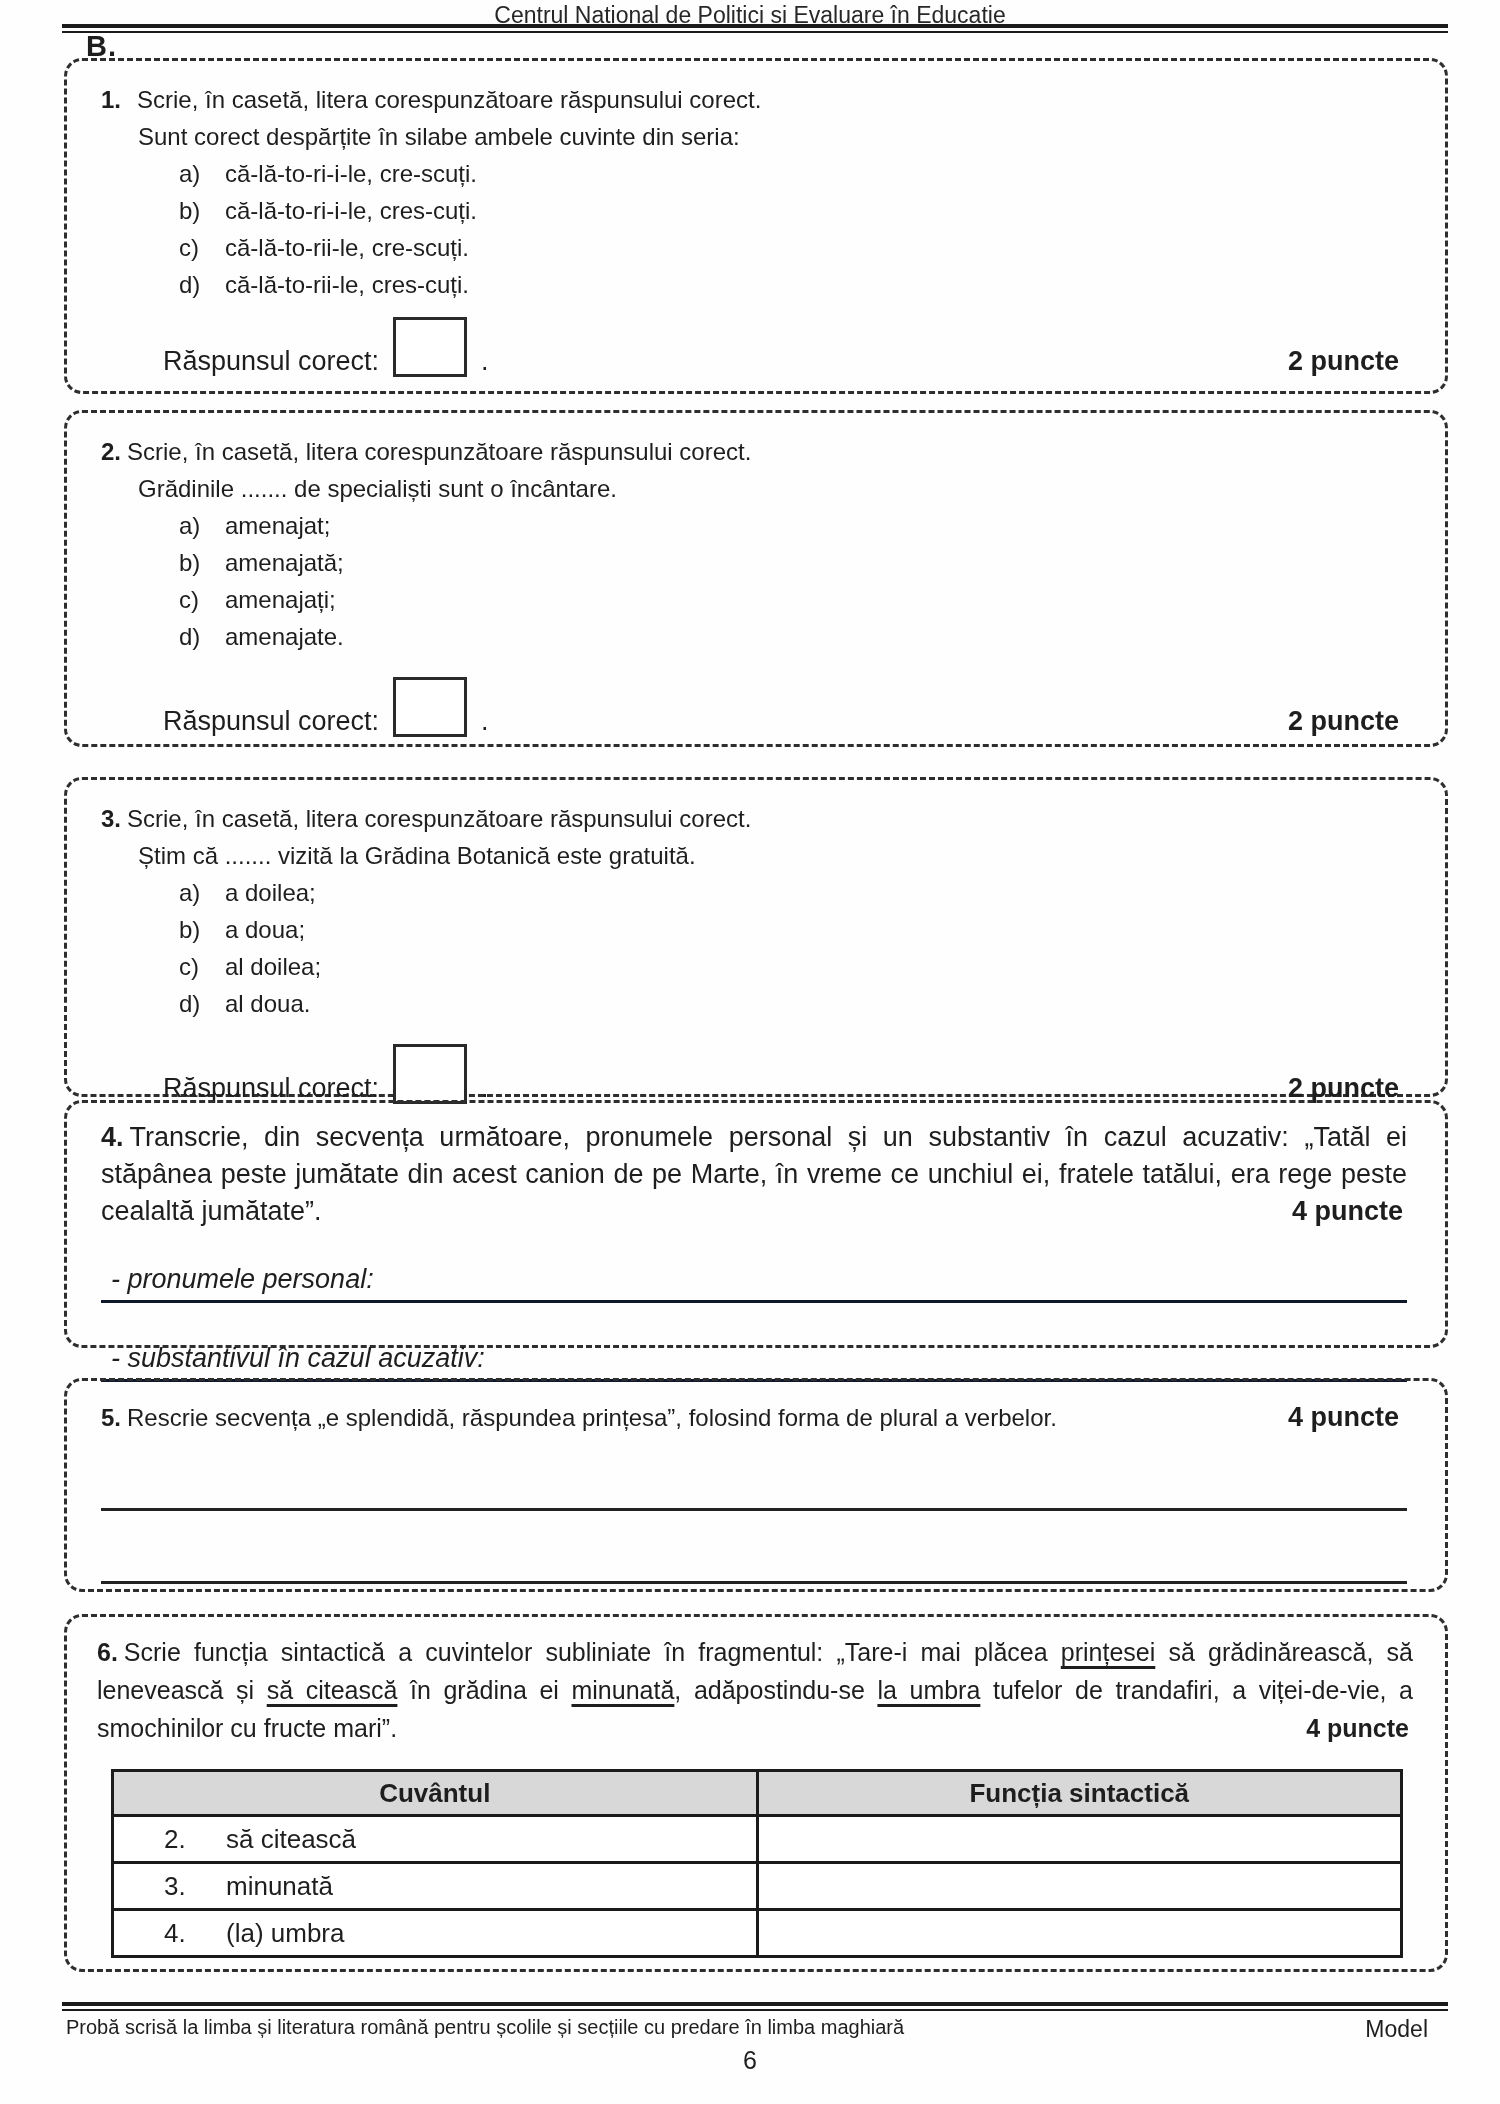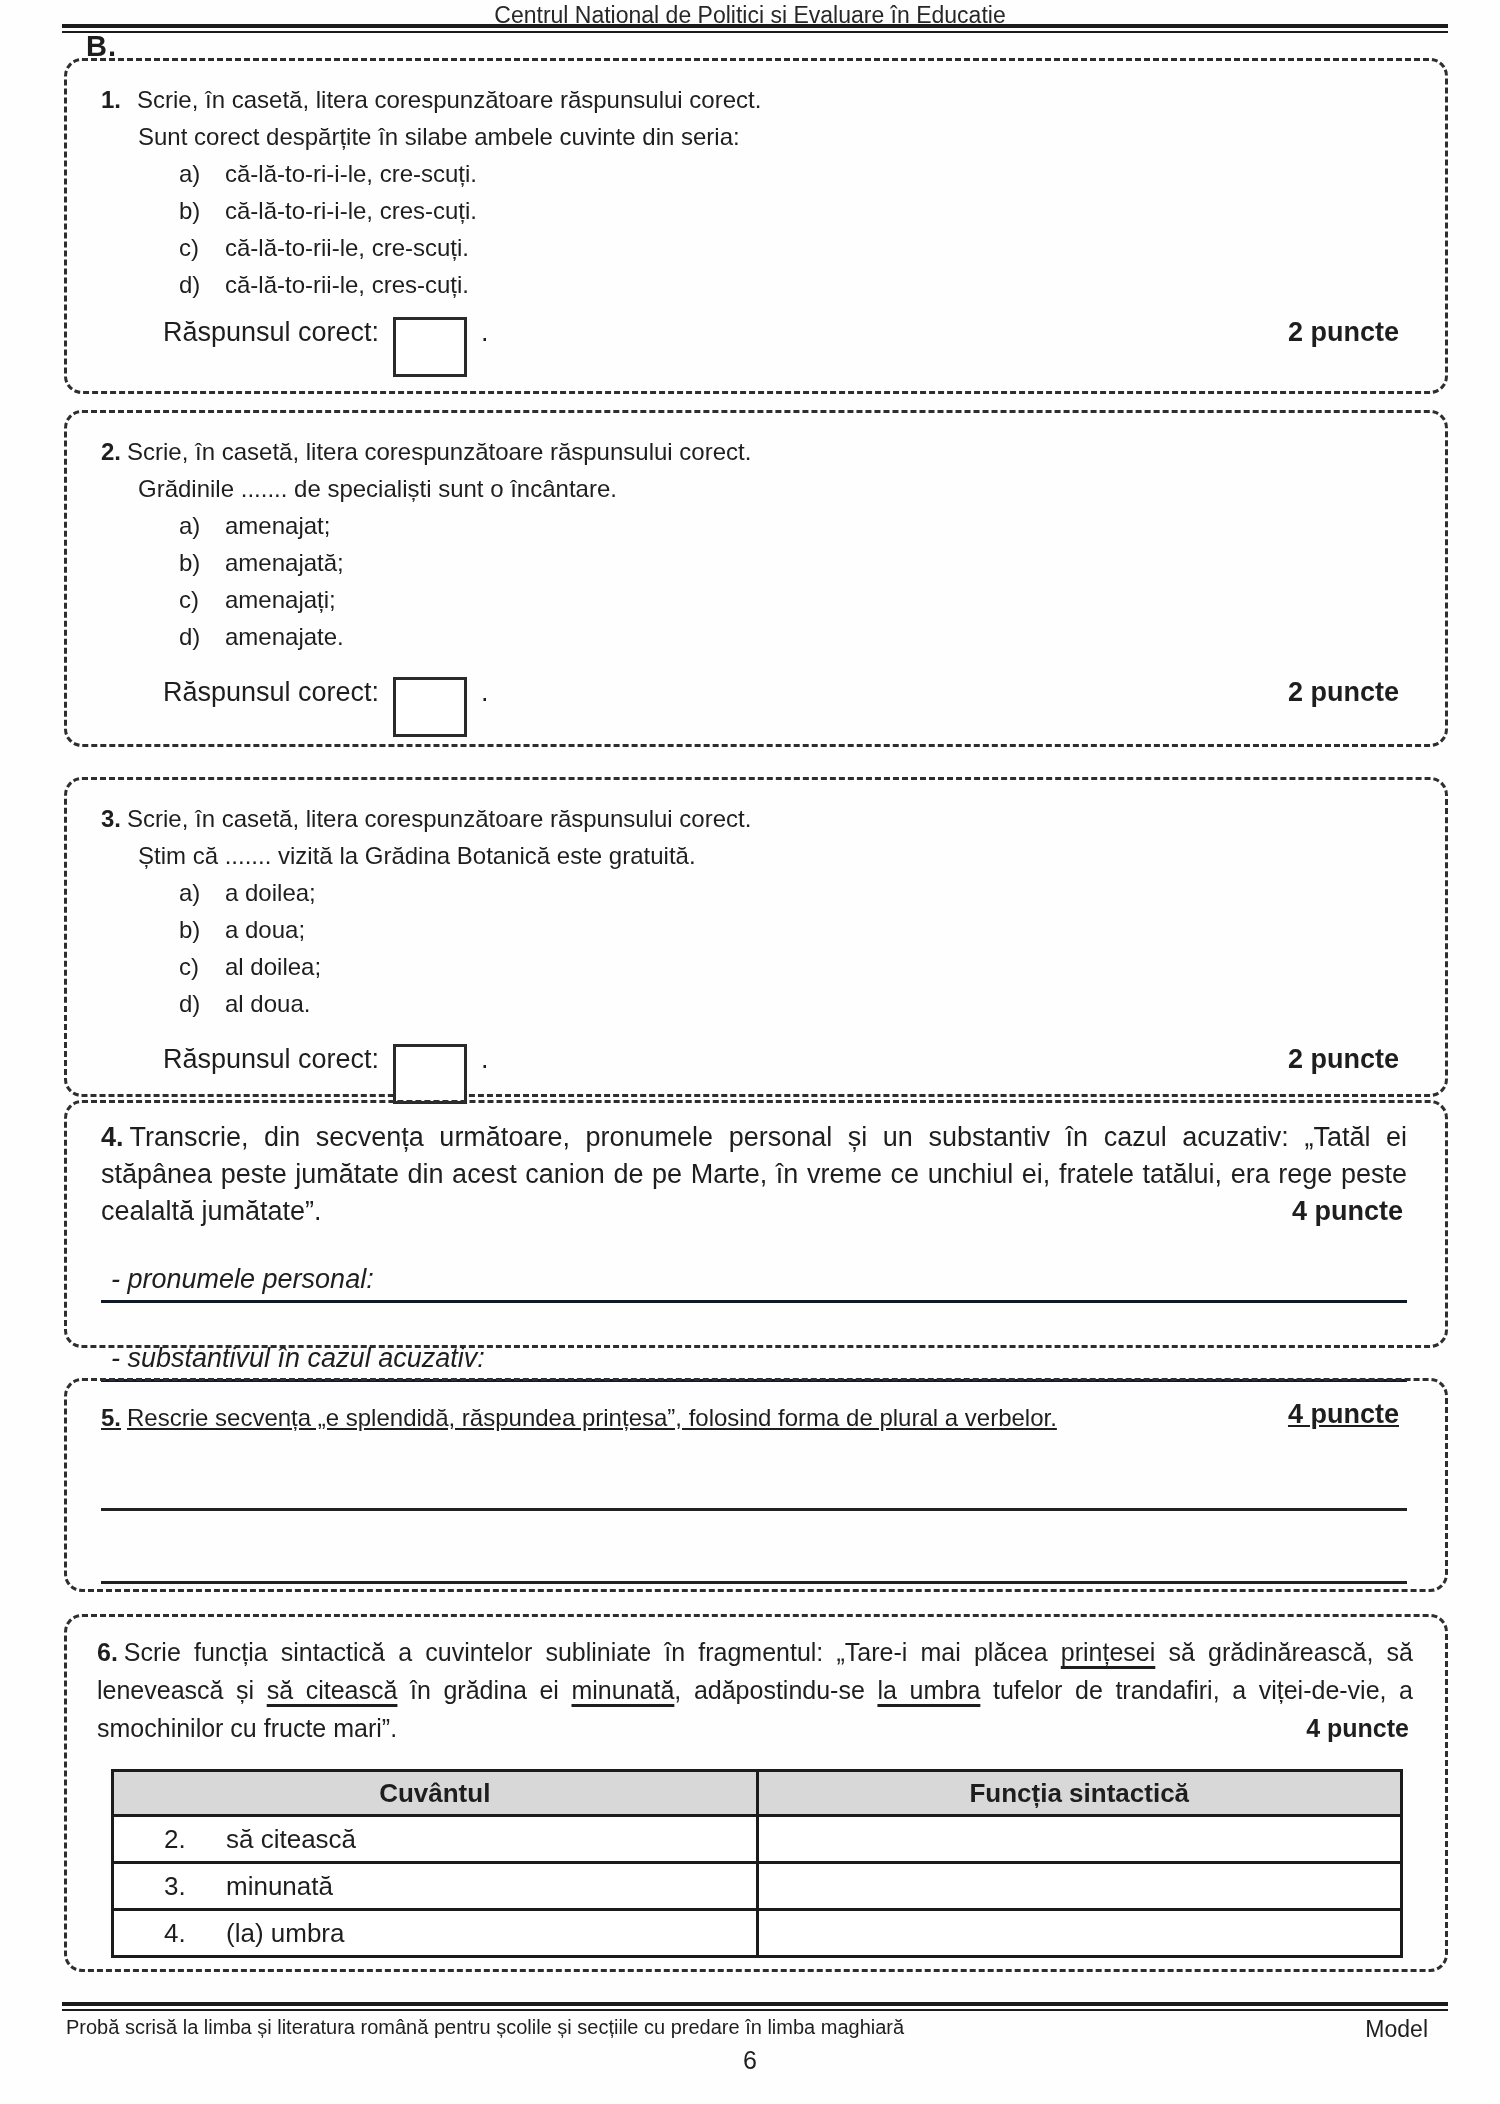--- a/index.html
+++ b/index.html
@@ -39,21 +39,21 @@
   #q6 { top:1614px; height:358px; padding:16px 32px 14px 30px; }
 
   .line { font-size:24px; line-height:37px; }
   .qnum { font-weight:bold; margin-right:6px; }
   #q1 .qnum { margin-right:16px; }
   .context { margin-left:37px; }
   .option { margin-left:78px; display:flex; }
   .option .letter { width:46px; flex:none; }
 
   .answer-row {
-    display:flex; align-items:flex-start;
+    display:flex; align-items:flex-end;
     margin-left:62px; margin-top:14px;
   }
   #q2 .answer-row, #q3 .answer-row { margin-top:22px; }
   .answer-row .label { font-size:27px; }
   .answer-box {
     width:74px; height:60px; flex:none;
     border:3px solid #2a2a2a; background:#fff;
     margin-left:14px; margin-right:14px;
   }
   .answer-period { font-size:27px; }
@@ -78,21 +78,21 @@
     border-bottom:3px solid #0f172a;
     padding:0 0 5px 10px;
     font-style:italic; font-size:27px;
   }
   #q4 .write-row.first  { margin-top:34px; }
   #q4 .write-row.second { margin-top:40px; }
 
   .blank-line { border-bottom:3px solid #222; height:0; }
   #q5 .blank-line.first  { margin-top:72px; }
   #q5 .blank-line.second { margin-top:70px; }
-  .q5-head { display:flex; align-items:flex-start;text-decoration:underline; }
+  .q5-head { display:flex; align-items:center; }
 
   table.syntax {
     border-collapse:collapse; margin:22px 0 0 14px;
     width:1292px; table-layout:fixed;
   }
   table.syntax th, table.syntax td { border:3px solid #1b1b1b; }
   table.syntax th {
     background:#d8d8d8; font-size:26px; font-weight:bold;
     height:45px; text-align:center;
   }

